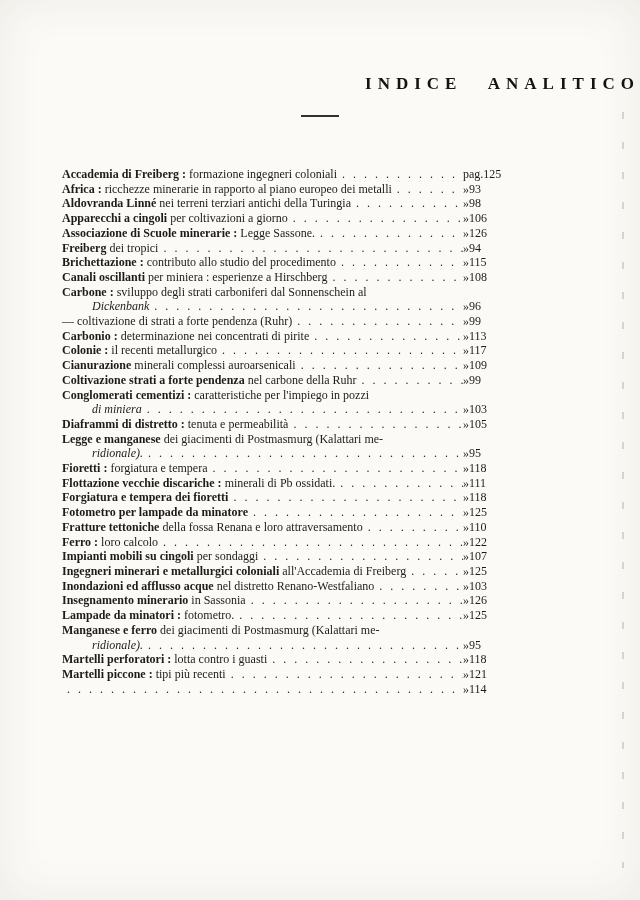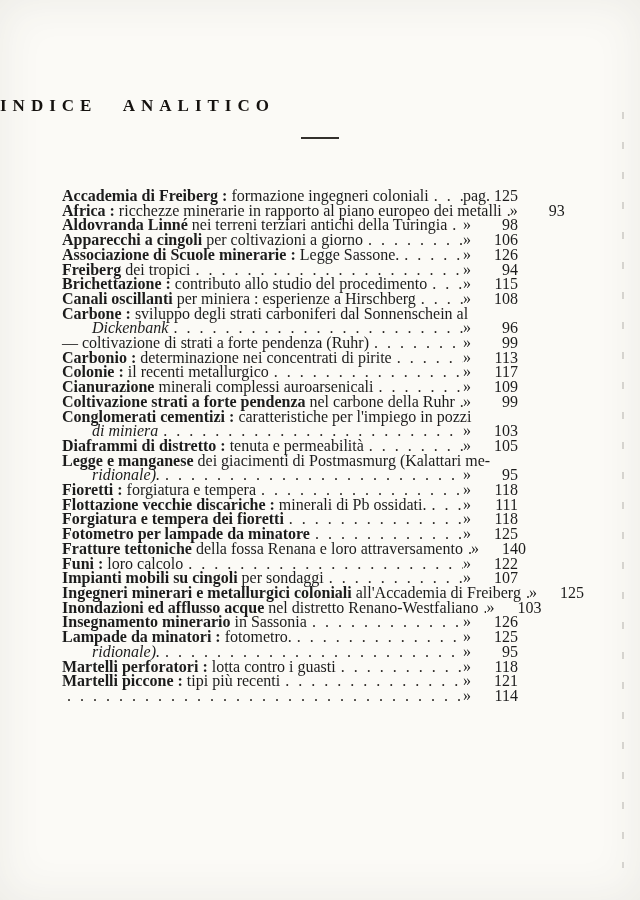--- a/index.html
+++ b/index.html
@@ -10,58 +10,57 @@
   }
   .page {
     position:relative;
     width:640px; height:900px;
     background:#fbfaf6;
     color:#1c1c1c;
     overflow:hidden;
     box-shadow: inset 0 0 45px rgba(70,60,50,0.08);
   }
   .title {
-    text-align:left;
-    padding-top:96px;
+    text-align:right;
+    padding-top:74px;
     font-size:17px;
     font-weight:600;
     letter-spacing:6px;
     word-spacing:16px;
     color:#15120f;
   }
   .divider {
     width:38px; height:2px;
     background:#33302c;
     margin:21px auto 0;
   }
   .index {
     margin:50px 0 0 62px;
     width:456px;
-    font-size:16px;
+    font-size:12px;
     line-height:14.7px;
   }
   .entry { }
   .line { display:flex; align-items:baseline; }
   .content { white-space:nowrap; flex:0 0 auto; }
   .term { font-weight:700; }
   .cont { padding-left:30px;font-style:italic; }
   .leader {
     flex:1 1 auto;
     min-width:0;
     overflow:hidden;
     white-space:nowrap;
     letter-spacing:2.5px;
     padding:0 3px 0 5px;
     color:#2a2622;
   }
   .ref {
     flex:0 0 auto;
     width:55px;
     display:flex;
-    justify-content:space-between;
   }
   .ref-page { text-align:right; }
   .scan-line {
     position:absolute;
     left:622px; top:112px;
     width:2px; height:756px;
     background: repeating-linear-gradient(
       to bottom,
       rgba(110,105,100,0.45) 0px, rgba(110,105,100,0.45) 7px,
       transparent 7px, transparent 30px);
@@ -335,29 +334,29 @@
     </div>
 
   </div>
 
   <div class="entry">
     <div class="line line1">
       <span class="content"><span class="term">Fratture tettoniche</span><span class="rest"> della fossa Renana e loro attraversamento</span></span>
       <span class="leader">. . . . . . . . . . . . . . . . . . . . . . . . . . . . . . . . . . . . . . . . . . . . . . . . . . . . . . . . . . . . . . . . . . . . . . . . . . . . . . . . . . . . . . . . . . . . . . . . . . . . . . . . . . . . . . . . . . . . . . . . </span>
       <span class="ref">
         <span class="ref-label">»</span>
-        <span class="ref-page">140</span>
-      </span>
-    </div>
-
-  </div>
-
-  <div class="entry">
-    <div class="line line1">
-      <span class="content"><span class="term">Funi :</span><span class="rest"> loro calcolo</span></span>
+        <span class="ref-page">110</span>
+      </span>
+    </div>
+
+  </div>
+
+  <div class="entry">
+    <div class="line line1">
+      <span class="content"><span class="term">Ferro :</span><span class="rest"> loro calcolo</span></span>
       <span class="leader">. . . . . . . . . . . . . . . . . . . . . . . . . . . . . . . . . . . . . . . . . . . . . . . . . . . . . . . . . . . . . . . . . . . . . . . . . . . . . . . . . . . . . . . . . . . . . . . . . . . . . . . . . . . . . . . . . . . . . . . . </span>
       <span class="ref">
         <span class="ref-label">»</span>
         <span class="ref-page">122</span>
       </span>
     </div>
 
   </div>
 
   <div class="entry">
@@ -414,20 +413,24 @@
       <span class="leader">. . . . . . . . . . . . . . . . . . . . . . . . . . . . . . . . . . . . . . . . . . . . . . . . . . . . . . . . . . . . . . . . . . . . . . . . . . . . . . . . . . . . . . . . . . . . . . . . . . . . . . . . . . . . . . . . . . . . . . . . </span>
       <span class="ref">
         <span class="ref-label">»</span>
         <span class="ref-page">125</span>
       </span>
     </div>
 
   </div>
 
   <div class="entry">
+    <div class="line line1">
+      <span class="content"><span class="term">Manganese e ferro</span><span class="rest"> dei giacimenti di Postmasmurg (Kalattari me-</span></span>
+
+    </div>
     <div class="line line2">
       <span class="content cont">ridionale).</span>
       <span class="leader">. . . . . . . . . . . . . . . . . . . . . . . . . . . . . . . . . . . . . . . . . . . . . . . . . . . . . . . . . . . . . . . . . . . . . . . . . . . . . . . . . . . . . . . . . . . . . . . . . . . . . . . . . . . . . . . . . . . . . . . . </span>
       <span class="ref">
         <span class="ref-label">»</span>
         <span class="ref-page">95</span>
       </span>
     </div>
   </div>
 

